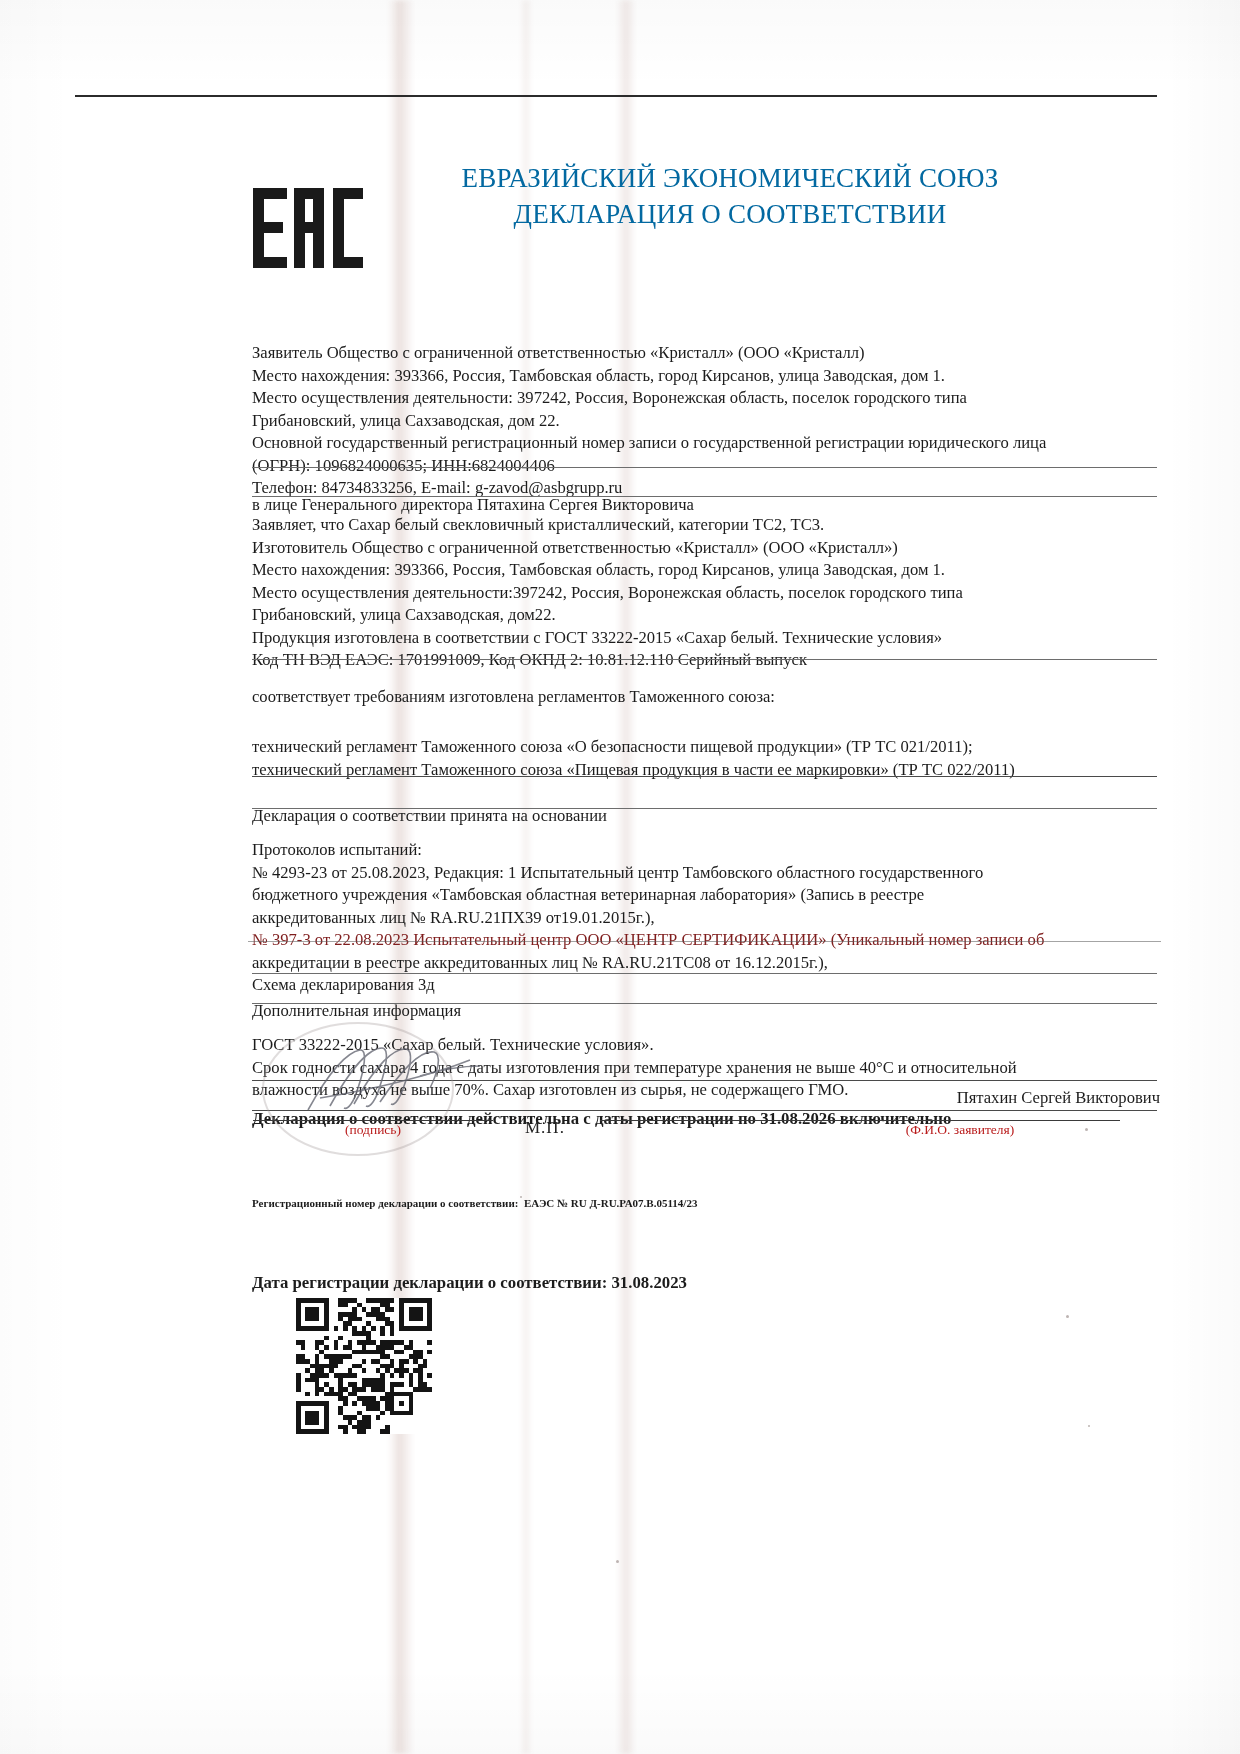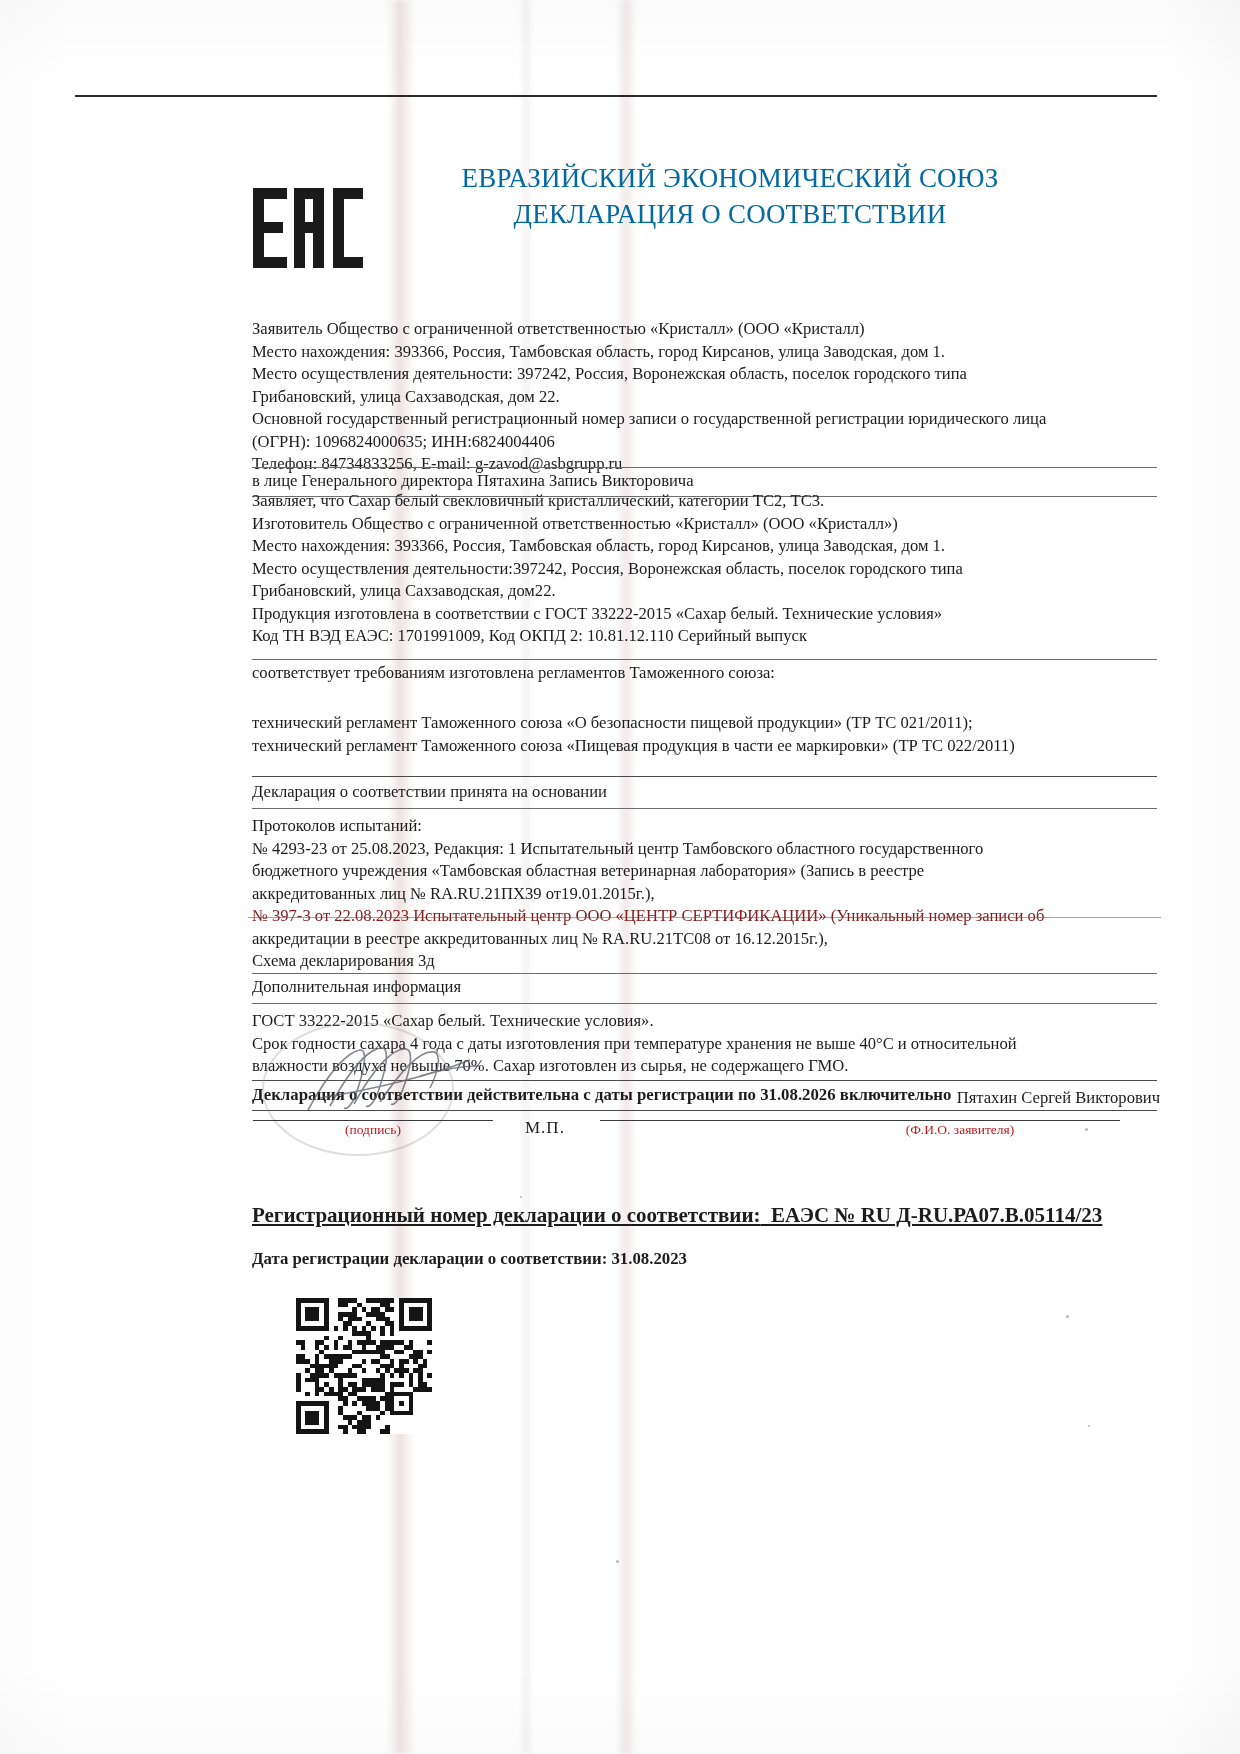--- a/index.html
+++ b/index.html
@@ -83,20 +83,21 @@
     color: #0369a1;
   }
 
   .block {
     position: absolute;
     left: 252px;
     width: 905px;
     font-size: 16.6px;
     line-height: 22.5px;
     color: #1c1c1c;
+    margin-top: 24px;
   }
   .block p { margin: 0; }
 
   .hr {
     position: absolute;
     left: 252px;
     width: 905px;
     border-top: 1px solid #4a4a4a;
     height: 0;
   }
@@ -219,21 +220,21 @@
     <p>Заявитель Общество с ограниченной ответственностью «Кристалл» (ООО «Кристалл)</p>
     <p>Место нахождения: 393366, Россия, Тамбовская область, город Кирсанов, улица Заводская, дом 1.</p>
     <p>Место осуществления деятельности: 397242, Россия, Воронежская область, поселок городского типа</p>
     <p>Грибановский, улица Сахзаводская, дом 22.</p>
     <p>Основной государственный регистрационный номер записи о государственной регистрации юридического лица</p>
     <p>(ОГРН): 1096824000635; ИНН:6824004406</p>
     <p>Телефон: 84734833256, E-mail: g-zavod@asbgrupp.ru</p>
   </div>
   <div class="hr thin" style="top: 467px;"></div>
   <div class="block" style="top: 470px;">
-    <p>в лице Генерального директора Пятахина Запись Викторовича</p>
+    <p>в лице Генерального директора Пятахина Сергея Викторовича</p>
   </div>
   <div class="hr thin" style="top: 496px;"></div>
 
   <div class="block" style="top: 490px;">
     <p>Заявляет, что Сахар белый свекловичный кристаллический, категории ТС2, ТС3.</p>
     <p>Изготовитель Общество с ограниченной ответственностью «Кристалл» (ООО «Кристалл»)</p>
     <p>Место нахождения: 393366, Россия, Тамбовская область, город Кирсанов, улица Заводская, дом 1.</p>
     <p>Место осуществления деятельности:397242, Россия, Воронежская область, поселок городского типа</p>
     <p>Грибановский, улица Сахзаводская, дом22.</p>
     <p>Продукция изготовлена в соответствии с ГОСТ 33222-2015 «Сахар белый. Технические условия»</p>
@@ -299,21 +300,21 @@
   <div class="sign-caption" style="left: 253px; top: 1122px; width: 240px;">(подпись)</div>
 
   <div class="mp" style="left: 525px; top: 1098px;">М.П.</div>
 
   <div class="sign-line" style="left: 600px; top: 1120px; width: 240px;"></div>
 
   <div class="name-right" style="left: 760px; top: 1088px; width: 400px;">Пятахин Сергей Викторович</div>
   <div class="sign-line" style="left: 800px; top: 1120px; width: 320px;"></div>
   <div class="sign-caption" style="left: 800px; top: 1122px; width: 320px;">(Ф.И.О. заявителя)</div>
 
-  <div class="block bold" style="top: 1204px; font-size:21px;text-decoration:underline;">
+  <div class="block bold" style="top: 1168px; font-size:11px;">
     <p>
       <span>Регистрационный номер декларации о соответствии:</span>
       &nbsp;<span>ЕАЭС № RU Д-RU.РА07.В.05114/23</span>
     </p>
   </div>
 
   <div class="block bold" style="top: 1248px; font-size:16.8px;">
     <p>Дата регистрации декларации о соответствии: 31.08.2023</p>
   </div>
 

